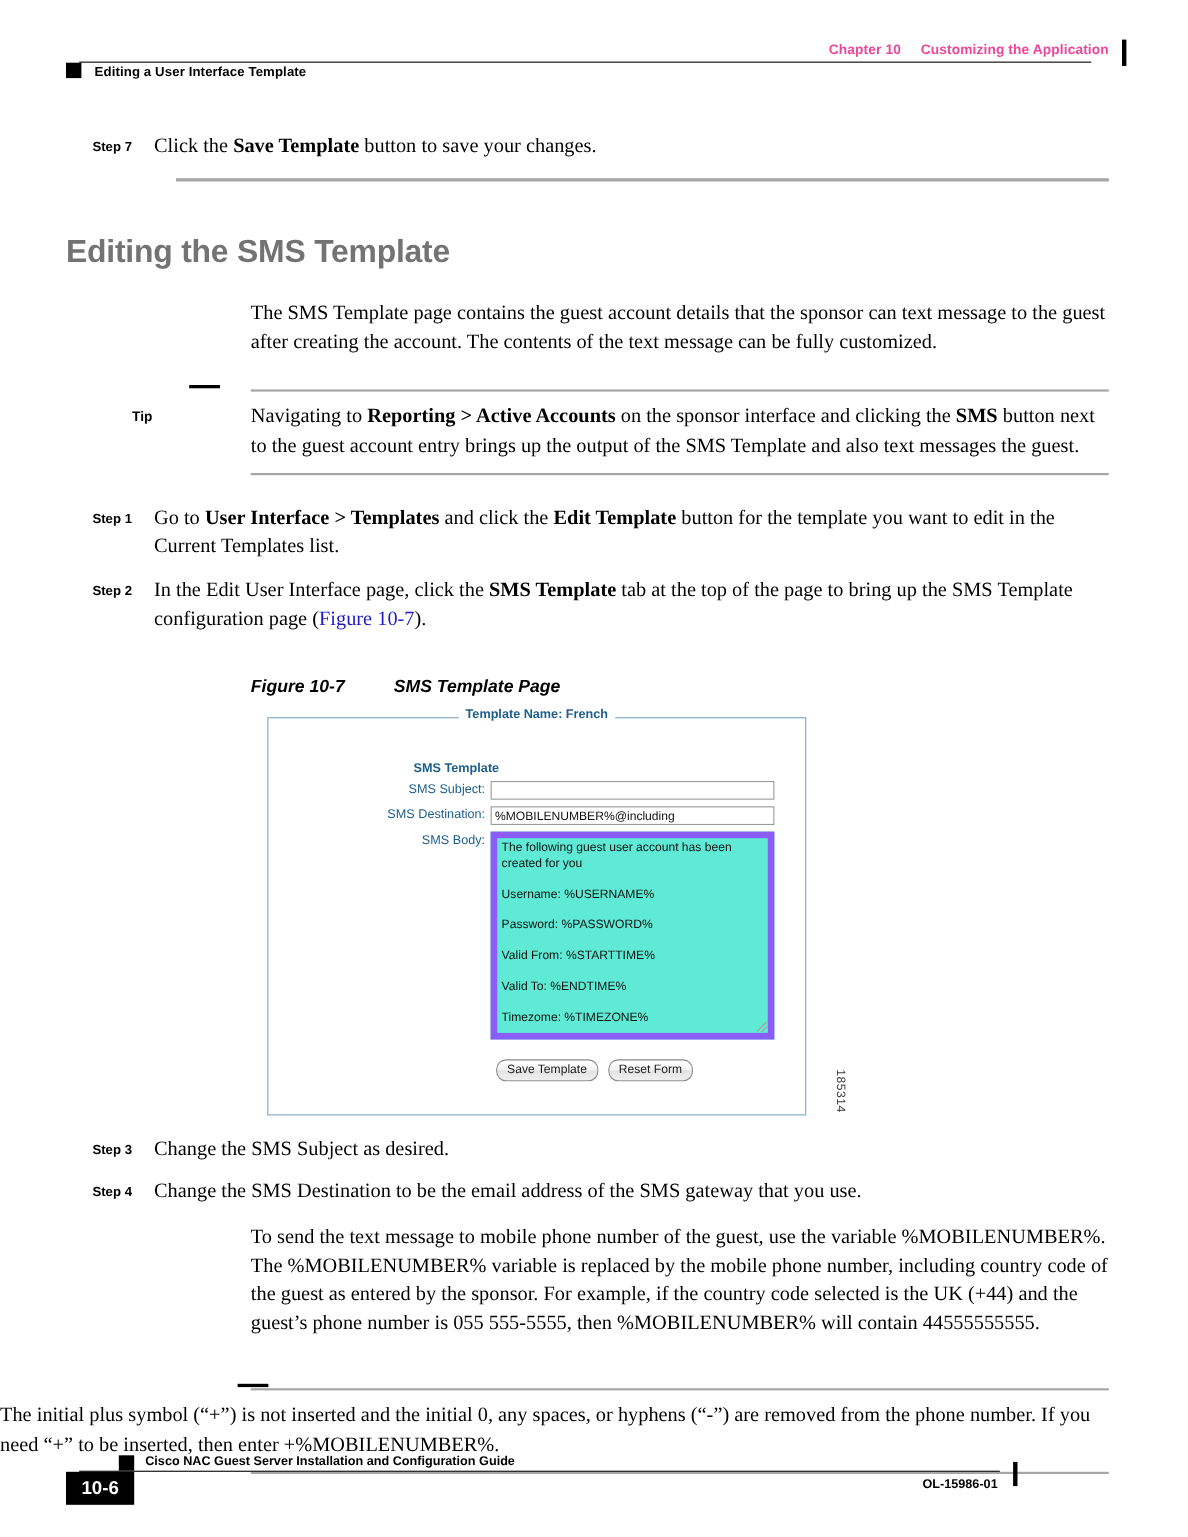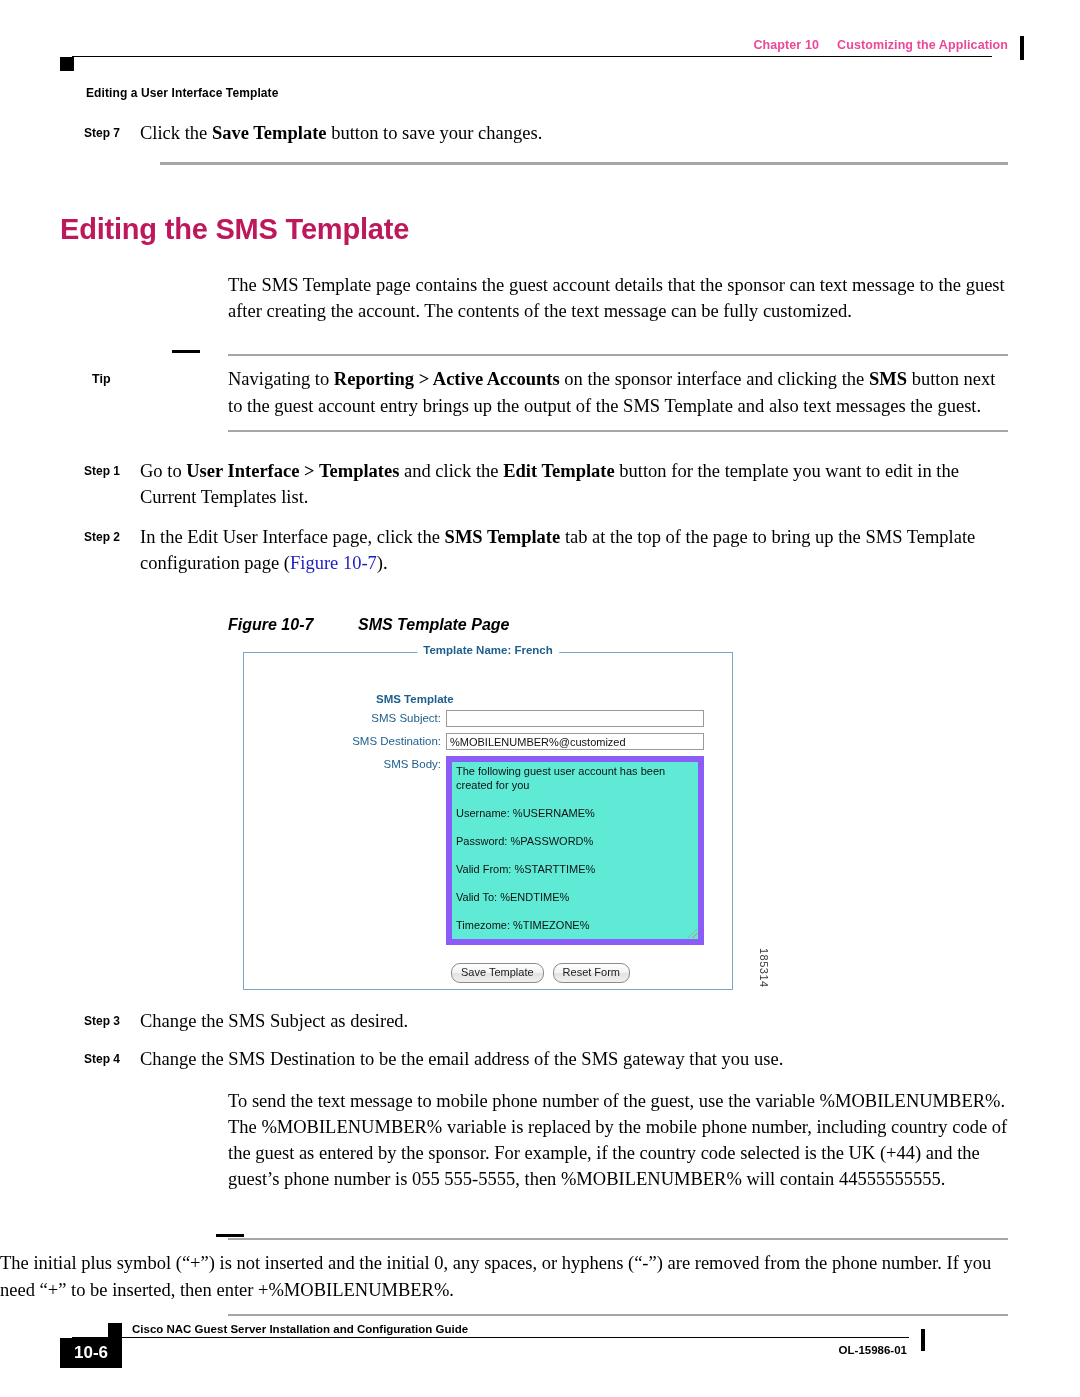--- a/index.html
+++ b/index.html
@@ -61,21 +61,20 @@
   }
   .hdr-section {
     position: absolute;
     left: 86px;
     top: 58px;
     font-family: "Liberation Sans", sans-serif;
     font-weight: bold;
     font-size: 12px;
     letter-spacing: 0.1px;
     color: #000;
-    margin-top: 28px;
   }
 
   
   .content {
     position: absolute;
     left: 0;
     top: 120px;
     width: 1080px;
   }
 
@@ -111,21 +110,21 @@
     height: 3px;
     background: #a6a6a6;
   }
 
   h1.section-title {
     margin: 48px 0 0 60px;
     font-family: "Liberation Sans", sans-serif;
     font-weight: bold;
     font-size: 29px;
     letter-spacing: -0.2px;
-    color: #be185d;
+    color: #737373;
   }
 
   .para {
     margin: 26px 72px 0 228px;
     font-family: "Liberation Serif", serif;
     font-size: 18.5px;
     line-height: 26px;
   }
 
   
@@ -159,21 +158,21 @@
   }
   .admon-inner {
     display: flex;
     align-items: flex-start;
     padding: 12px 72px 12px 0;
   }
   .admon-label {
     width: 228px;
     flex: 0 0 228px;
     box-sizing: border-box;
-    padding-left: 92px;
+    padding-left: 120px;
     font-family: "Liberation Sans", sans-serif;
     font-weight: bold;
     font-size: 12.5px;
     line-height: 27px;
   }
   .admon-text {
     flex: 1 1 auto;
     font-family: "Liberation Serif", serif;
     font-size: 18.5px;
     line-height: 27px;
@@ -204,21 +203,21 @@
     color: #3a3a3a;
     writing-mode: vertical-rl;
     text-orientation: mixed;
     letter-spacing: 0.5px;
   }
 
   .ui-fieldset {
     position: relative;
     border: 1.5px solid #7aa5c4;
     background: #ffffff;
-    padding: 26px 14px 6px 14px;
+    padding: 26px 14px 30px 14px;
     box-sizing: border-box;
     width: 490px;
     min-height: 315px;
   }
   .ui-legend {
     position: absolute;
     top: -9px;
     left: 50%;
     transform: translateX(-50%);
     background: #ffffff;
@@ -435,21 +434,21 @@
 
       <div class="ui-heading">SMS Template</div>
 
       <div class="ui-row">
         <div class="ui-label">SMS Subject:</div>
         <div class="ui-input"></div>
       </div>
 
       <div class="ui-row">
         <div class="ui-label">SMS Destination:</div>
-        <div class="ui-input">%MOBILENUMBER%@customized</div>
+        <div class="ui-input">%MOBILENUMBER%@including</div>
       </div>
 
       <div class="ui-row">
         <div class="ui-label">SMS Body:</div>
         <div class="ui-textarea"><span>The following guest user account has been created for you
 
 Username: %USERNAME%
 
 Password: %PASSWORD%
 

